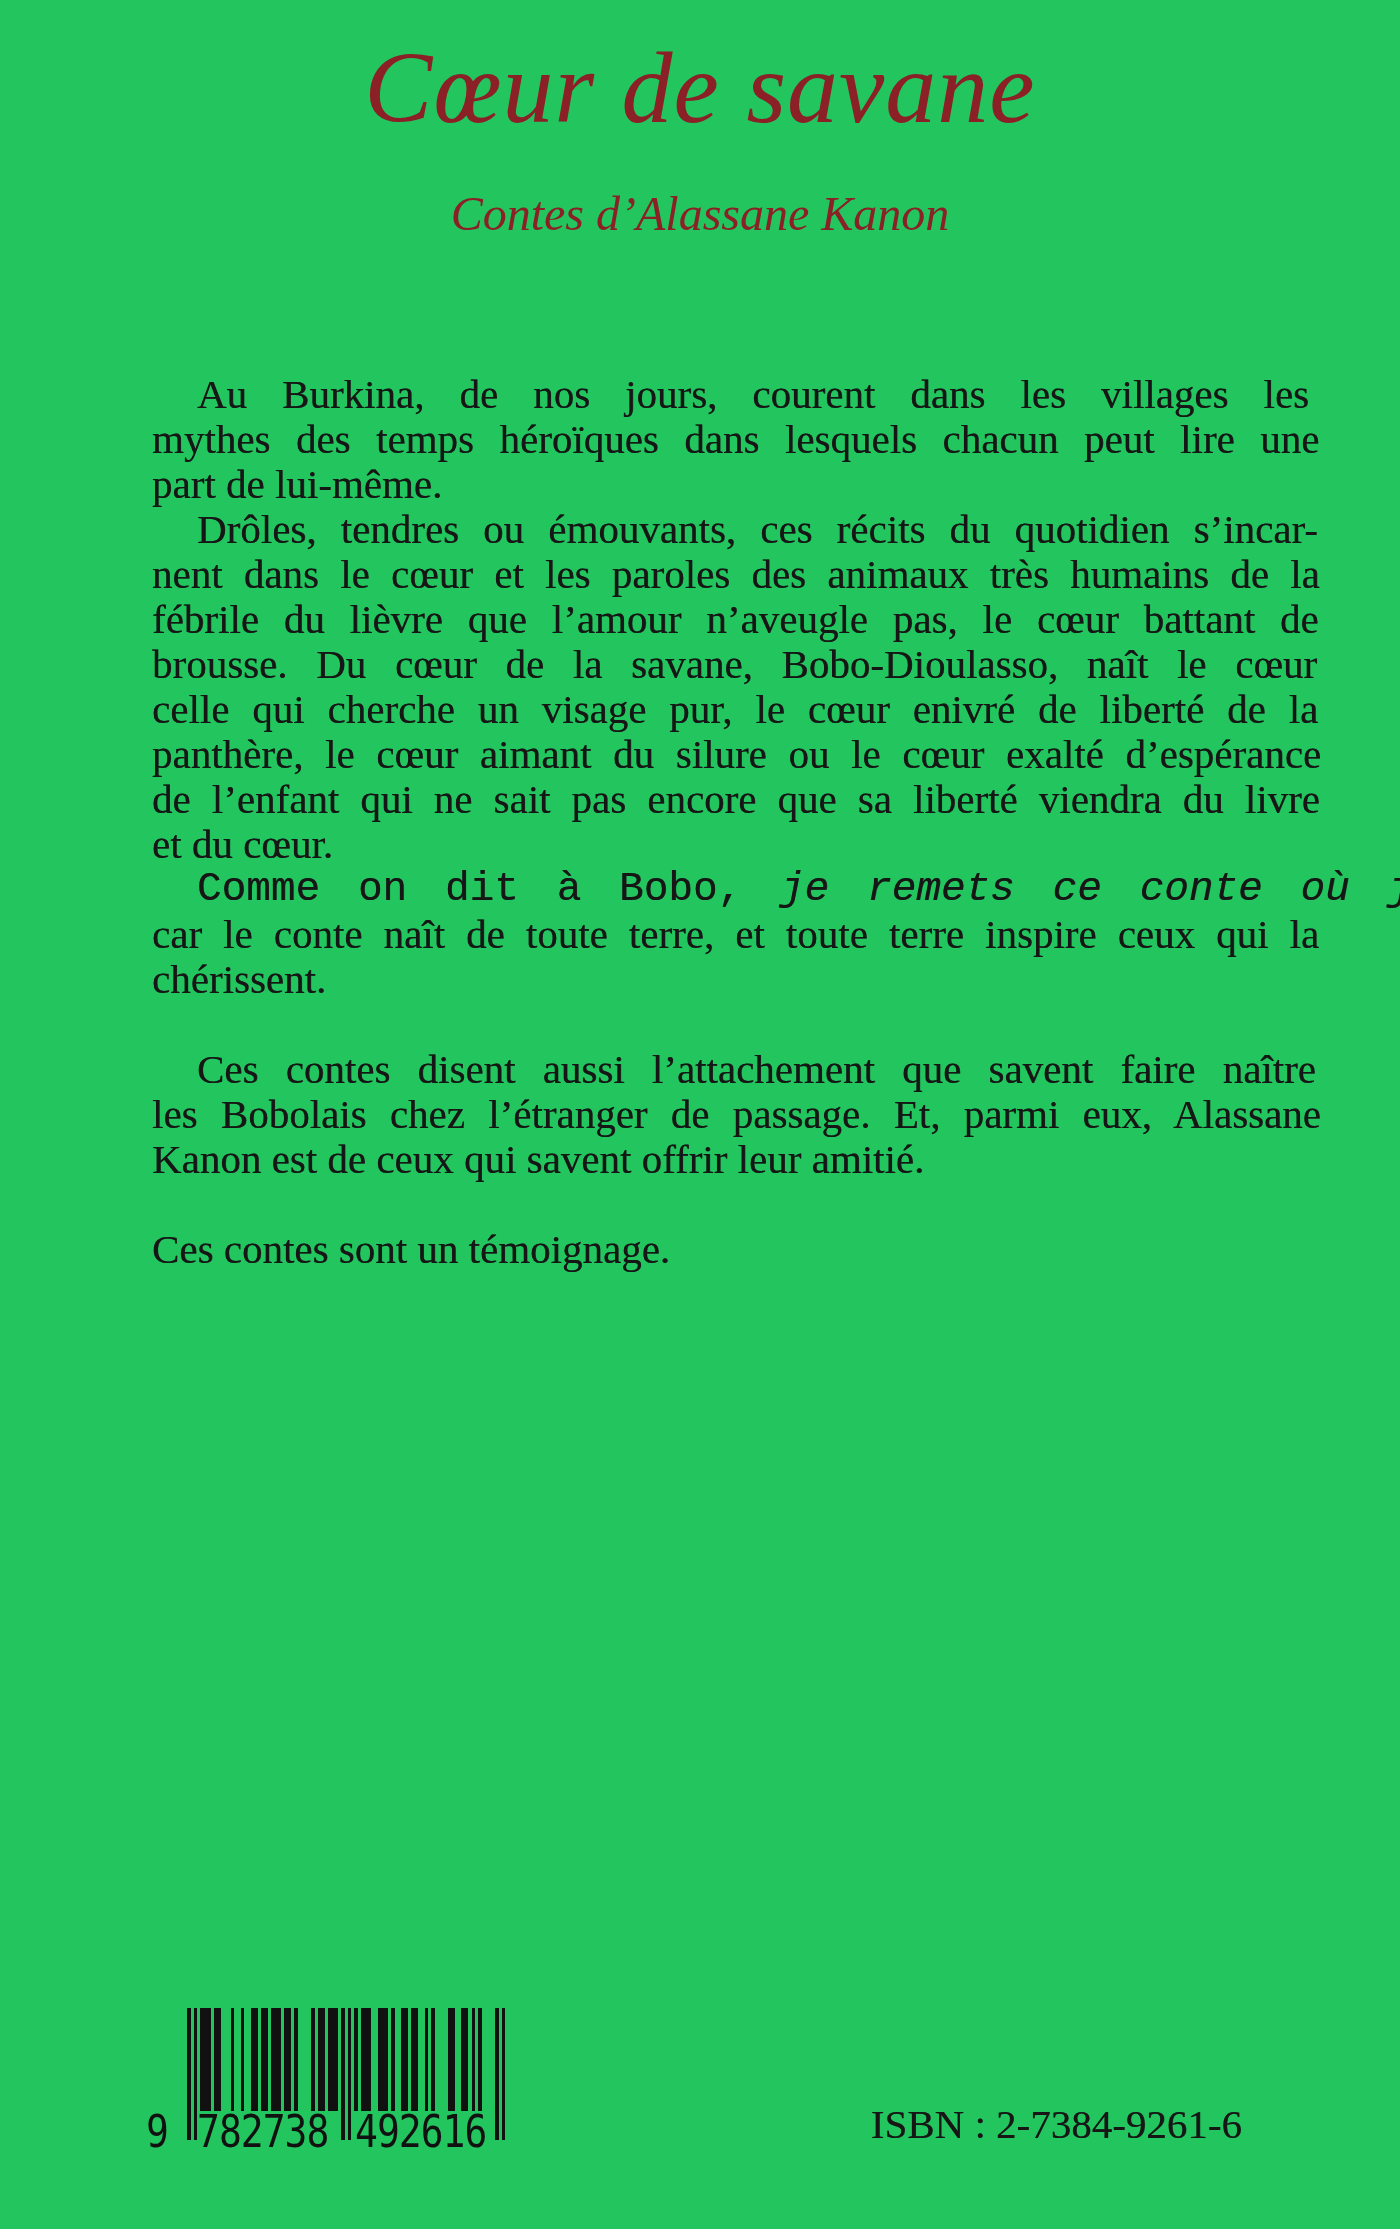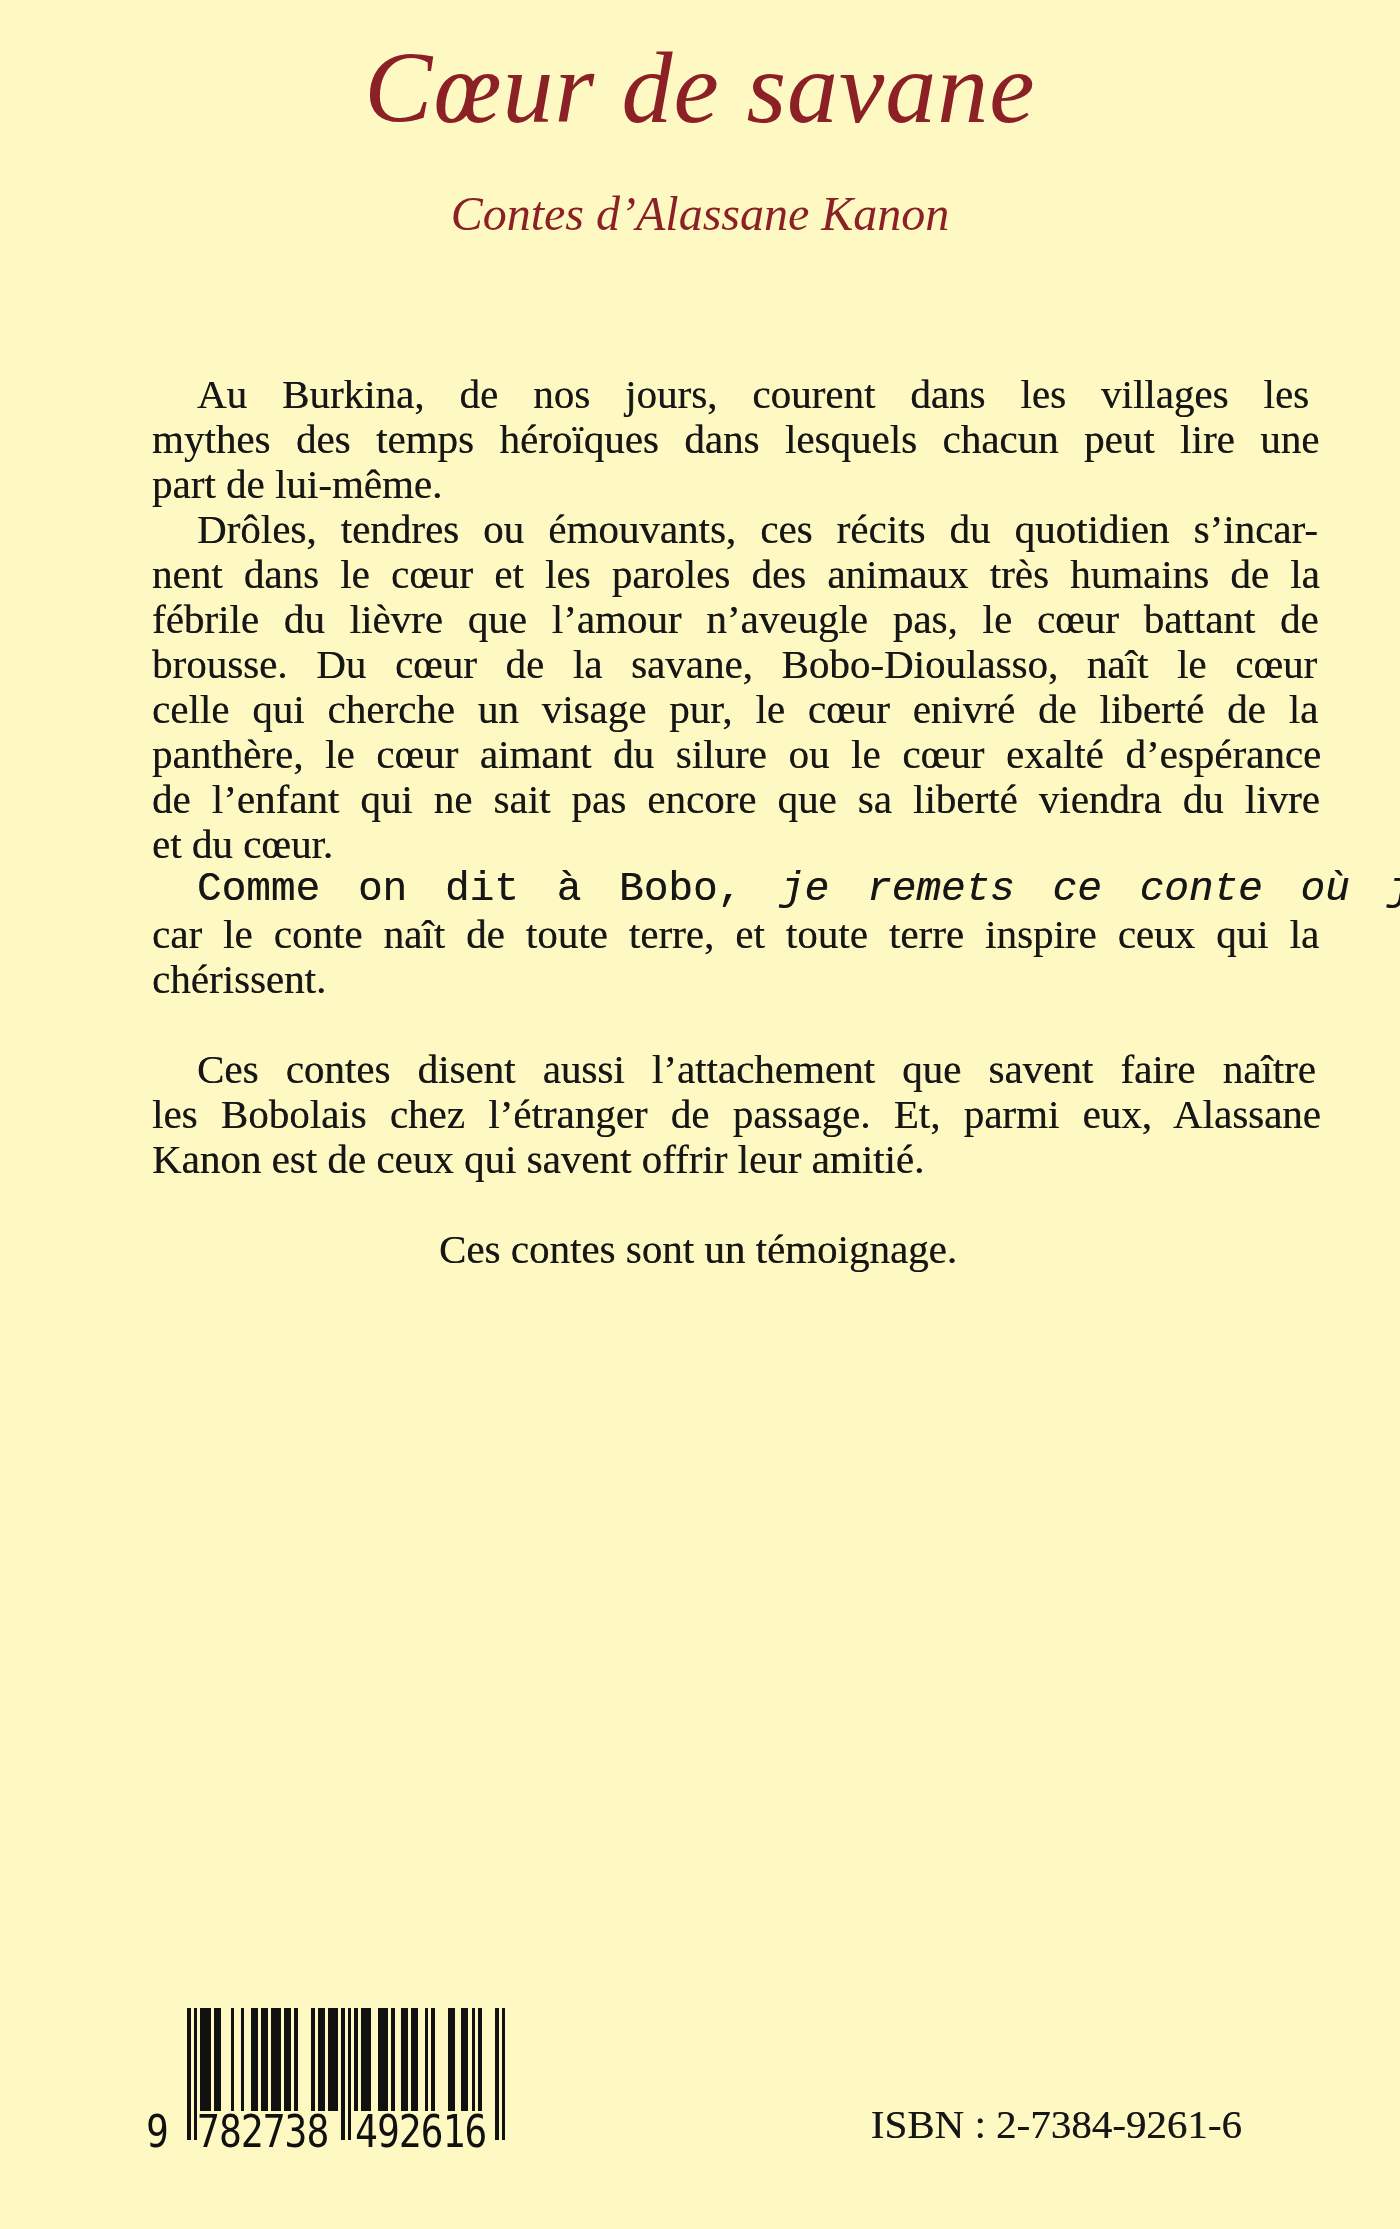--- a/index.html
+++ b/index.html
@@ -24,21 +24,21 @@
     font-style:italic;font-weight:normal;
     font-size:48px;line-height:1.1;
   }
   .body-text{
     position:absolute;left:152px;top:372px;width:1092px;
     font-size:41px;line-height:45px;
     text-shadow:0.35px 0 0 rgba(22,22,22,0.75);
   }
   .para{margin:0;}
   .para.gap{margin-top:45px;}
-  .para.right{text-align:center;}
+  .para.right{text-align:left;}
   .line{height:45px;white-space:nowrap;}
   .line.ind{text-indent:45px;}
   .it{font-style:italic;}
   .barcode{
     position:absolute;left:140px;top:2008px;width:380px;height:150px;
   }
   .barcode svg{position:absolute;left:47px;top:0;}
   .bc-digit{
     position:absolute;top:102px;
     font-family:"DejaVu Sans Mono",monospace;
@@ -51,21 +51,21 @@
   .bc-g2{left:215px;}
   .isbn{
     position:absolute;right:158px;top:2102px;
     font-size:41px;line-height:45px;
     text-shadow:0.3px 0 0 rgba(22,22,22,0.7);
   }
 </style>
 </head>
 <body>
 
-<div class="page" style="background: #fef9c3; color: rgb(22, 22, 22);">
+<div class="page" style="background: #22c55e; color: rgb(22, 22, 22);">
 
   <h1 class="title" style="color: rgb(139, 32, 38);">Cœur de savane</h1>
 
   <h2 class="subtitle" style="color: rgb(139, 32, 38);">Contes d’Alassane Kanon</h2>
 
   <div class="body-text">
       <div class="para">
         <div class="line ind just" style="word-spacing: 24.75px;"><span>Au Burkina, de nos jours, courent dans les villages les</span></div>
         <div class="line just" style="word-spacing: 15.2188px;"><span>mythes des temps héroïques dans lesquels chacun peut lire une</span></div>
         <div class="line"><span>part de lui-même.</span></div>

